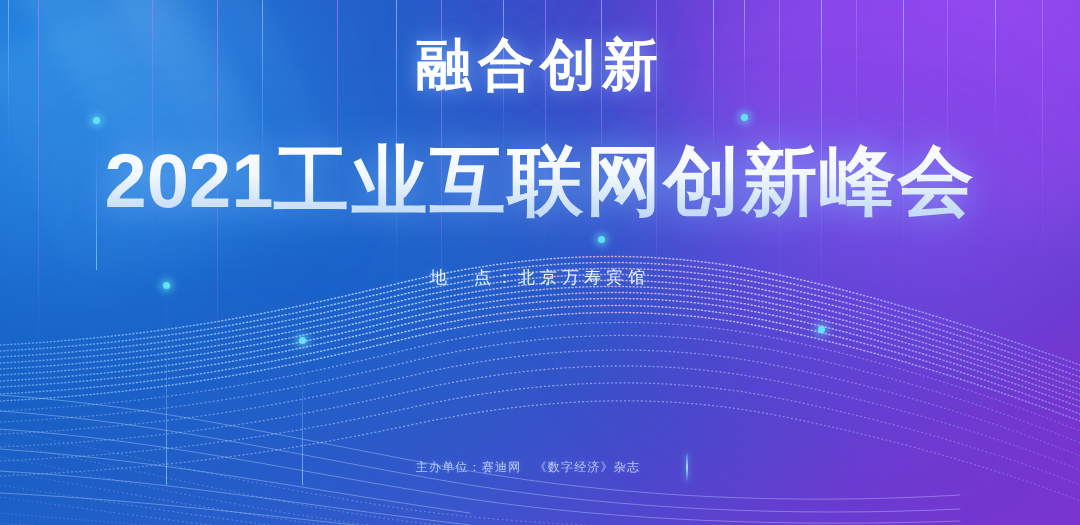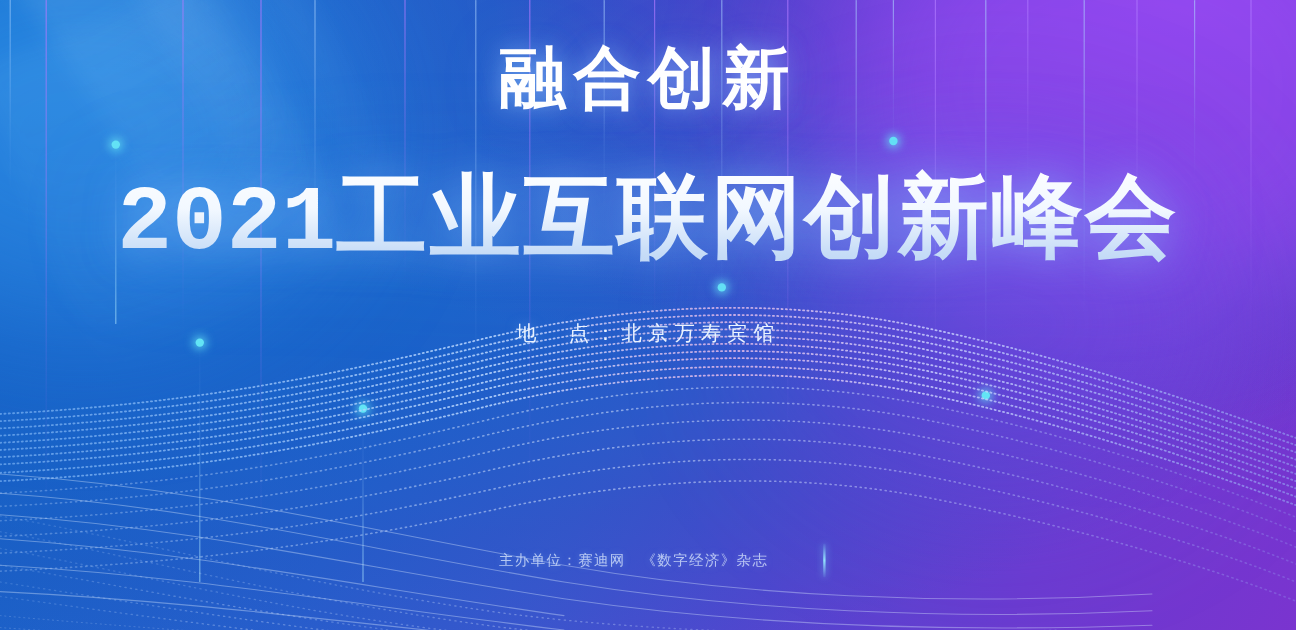--- a/index.html
+++ b/index.html
@@ -81,21 +81,21 @@
     font-weight:700;
     letter-spacing:2px;
     white-space:nowrap;
     background:linear-gradient(to bottom,#ffffff 0%,#f2f8ff 42%,#c6dcf7 78%,#b7d2f3 100%);
     -webkit-background-clip:text;
     background-clip:text;
     color:transparent;
     -webkit-text-fill-color:transparent;
     filter:drop-shadow(0 0 16px rgba(140,195,255,0.55)) drop-shadow(0 0 40px rgba(100,160,255,0.35));
   }
-  .main-title .yr{letter-spacing:0;font-family:Liberation Mono, monospace;}
+  .main-title .yr{letter-spacing:0;}
 
   .meta{
     position:absolute;top:262px;left:0;right:0;text-align:center;
   }
   .meta .line{
     color:#eaf3ff;
     font-size:17px;
     letter-spacing:4px;
     line-height:32px;
     text-shadow:0 0 10px rgba(120,180,255,0.55);

